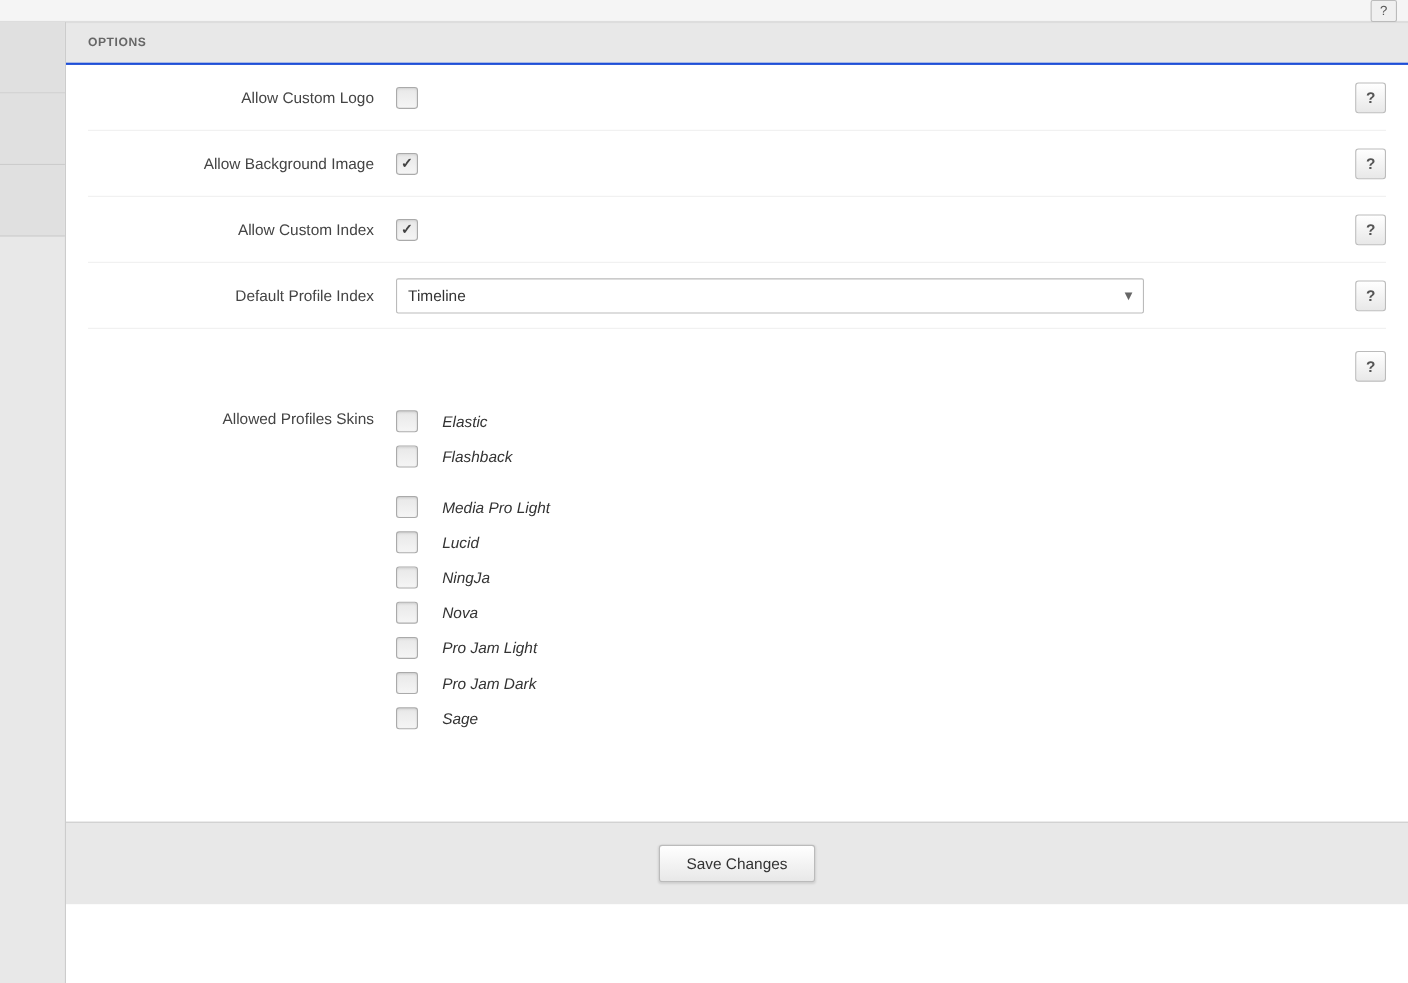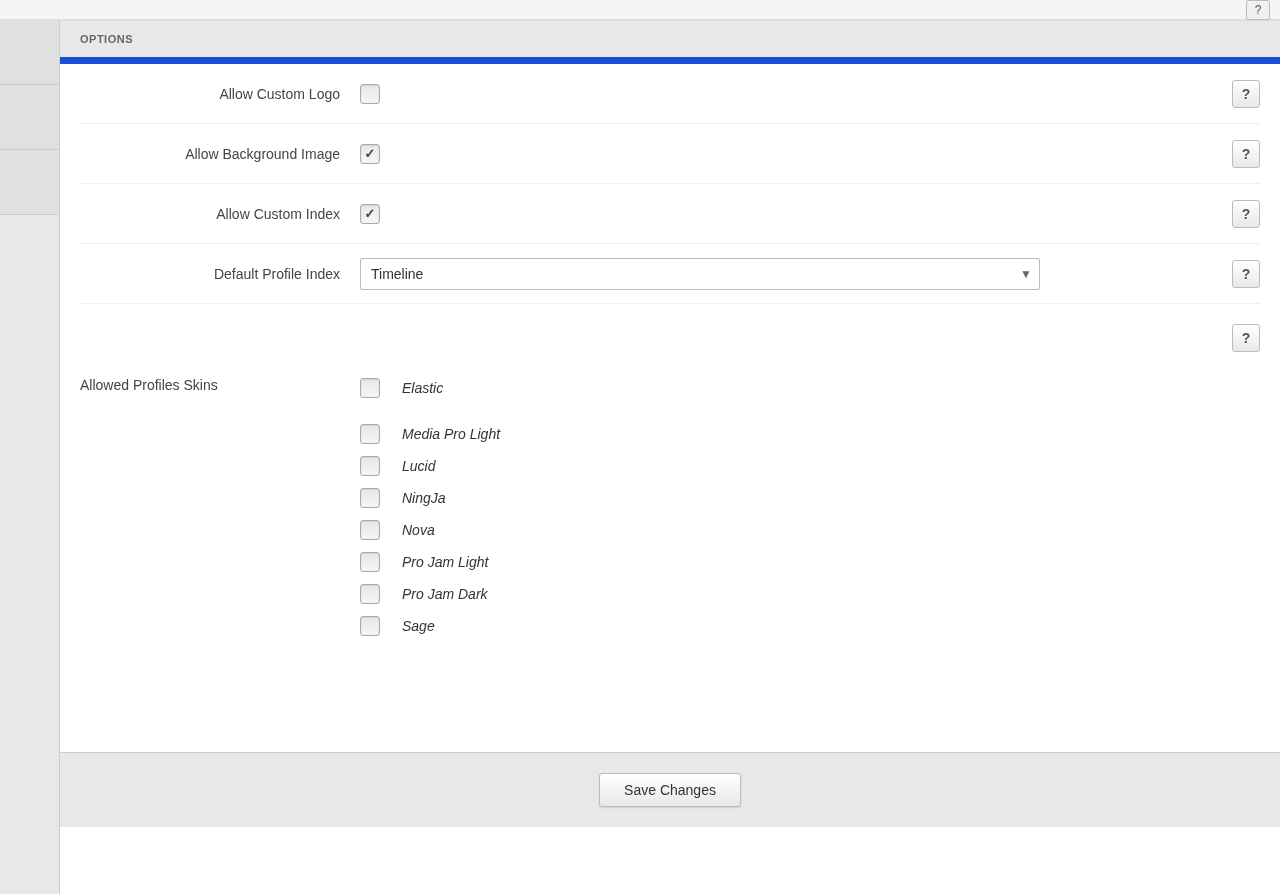--- a/index.html
+++ b/index.html
@@ -72,21 +72,21 @@
 
     
     .section-header {
       background: #e8e8e8;
       padding: 12px 20px;
       font-size: 11px;
       font-weight: bold;
       color: #666;
       letter-spacing: 0.5px;
       text-transform: uppercase;
-      border-bottom: 7px solid #1d4ed8;
+      border-bottom: 2px solid #1d4ed8;
       border-top: 1px solid #ddd;
     }
 
     
     .form-section {
       padding: 0 20px;
     }
 
     .form-row {
       display: flex;
@@ -184,21 +184,21 @@
 
     .skins-row {
       display: flex;
       align-items: flex-start;
       padding: 20px 0;
       min-height: 400px;
     }
 
     .skins-label {
       width: 280px;
-      text-align: left;
+      text-align: right;
       padding-right: 20px;
       font-size: 14px;
       color: #444;
       padding-top: 5px;
     }
 
     .skins-list {
       flex: 1;
       display: flex;
       flex-direction: column;
@@ -330,20 +330,24 @@
         </div>
 
         <div class="skins-row">
           <div class="skins-label">Allowed Profiles Skins</div>
           <div class="skins-list">
 
             <div class="skin-item">
               <div class="checkbox-custom"></div>
               <span class="skin-name">Elastic</span>
             </div>
+            <div class="skin-item">
+              <div class="checkbox-custom"></div>
+              <span class="skin-name">Flashback</span>
+            </div>
 
             <div class="skin-gap"></div>
 
             <div class="skin-item">
               <div class="checkbox-custom"></div>
               <span class="skin-name">Media Pro Light</span>
             </div>
             <div class="skin-item">
               <div class="checkbox-custom"></div>
               <span class="skin-name">Lucid</span>

